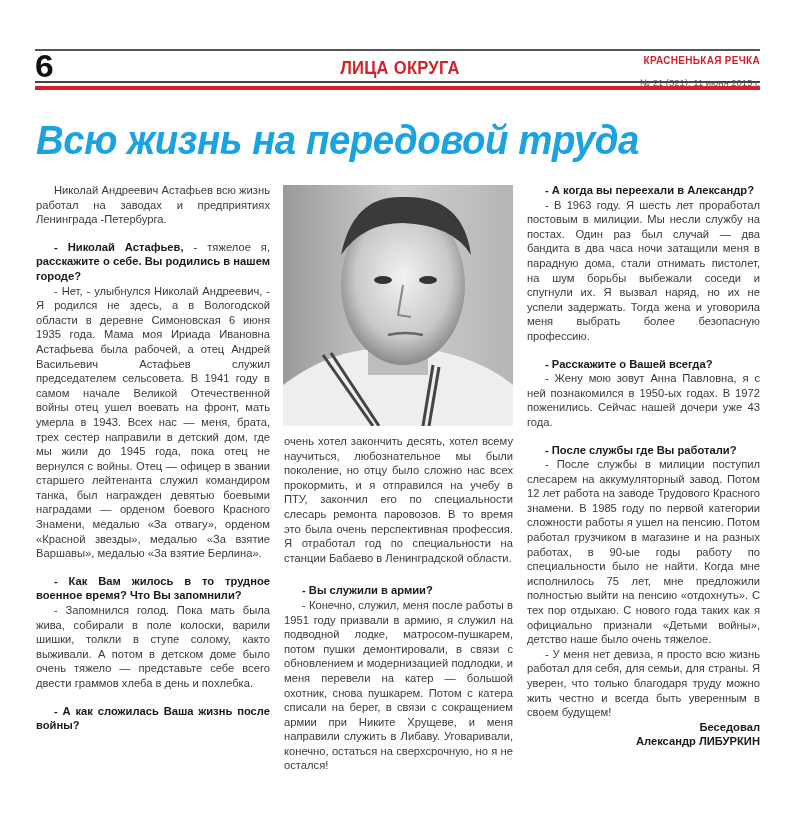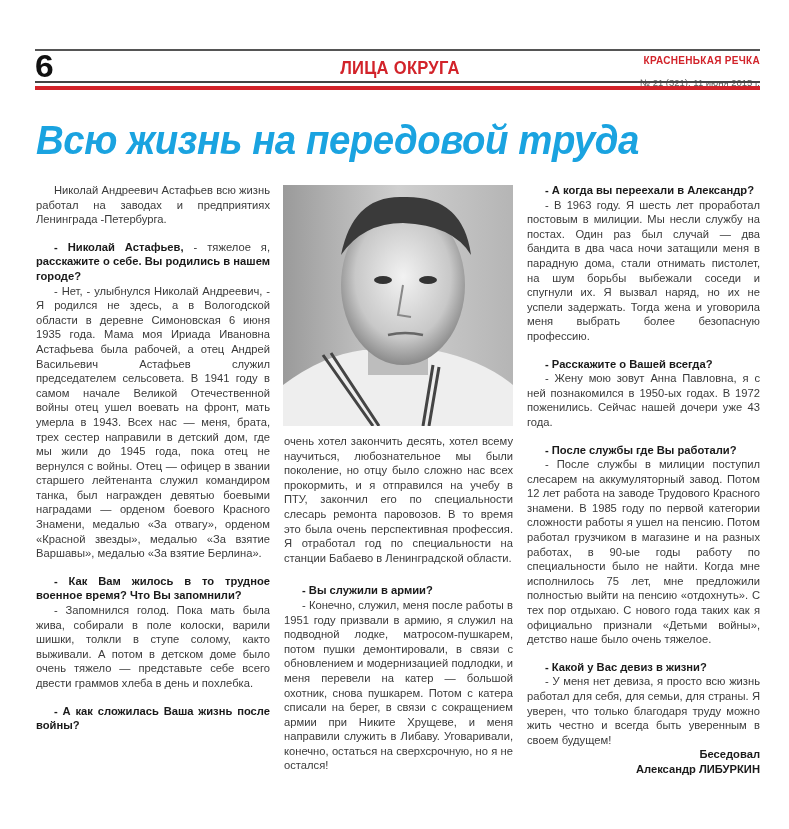--- a/index.html
+++ b/index.html
@@ -87,17 +87,16 @@
   <p>- Конечно, служил, меня после работы в 1951 году призвали в армию, я служил на подводной лодке, матросом-пушкарем, потом пушки демонтировали, в связи с обновлением и модернизацией подлодки, и меня перевели на катер — большой охотник, снова пушкарем. Потом с катера списали на берег, в связи с сокращением армии при Никите Хрущеве, и меня направили служить в Либаву. Уговаривали, конечно, остаться на сверхсрочную, но я не остался!</p>
 </div>
 
 <div class="col col3">
   <p class="q" style="margin-top:0;">- А когда вы переехали в Александр?</p>
   <p>- В 1963 году. Я шесть лет проработал постовым в милиции. Мы несли службу на постах. Один раз был случай — два бандита в два часа ночи затащили меня в парадную дома, стали отнимать пистолет, на шум борьбы выбежали соседи и спугнули их. Я вызвал наряд, но их не успели задержать. Тогда жена и уговорила меня выбрать более безопасную профессию.</p>
   <p class="q">- Расскажите о Вашей всегда?</p>
   <p>- Жену мою зовут Анна Павловна, я с ней познакомился в 1950-ых годах. В 1972 поженились. Сейчас нашей дочери уже 43 года.</p>
   <p class="q">- После службы где Вы работали?</p>
   <p>- После службы в милиции поступил слесарем на аккумуляторный завод. Потом 12 лет работа на заводе Трудового Красного знамени. В 1985 году по первой категории сложности работы я ушел на пенсию. Потом работал грузчиком в магазине и на разных работах, в 90-ые годы работу по специальности было не найти. Когда мне исполнилось 75 лет, мне предложили полностью выйти на пенсию «отдохнуть». С тех пор отдыхаю. С нового года таких как я официально признали «Детьми войны», детство наше было очень тяжелое.</p>
-  <p class="q">- Какой у Вас девиз в жизни?</p>
   <p>- У меня нет девиза, я просто всю жизнь работал для себя, для семьи, для страны. Я уверен, что только благодаря труду можно жить честно и всегда быть уверенным в своем будущем!</p>
   <p class="sig">Беседовал</p>
   <p class="sig">Александр ЛИБУРКИН</p>
 </div>
 
 </body></html>

